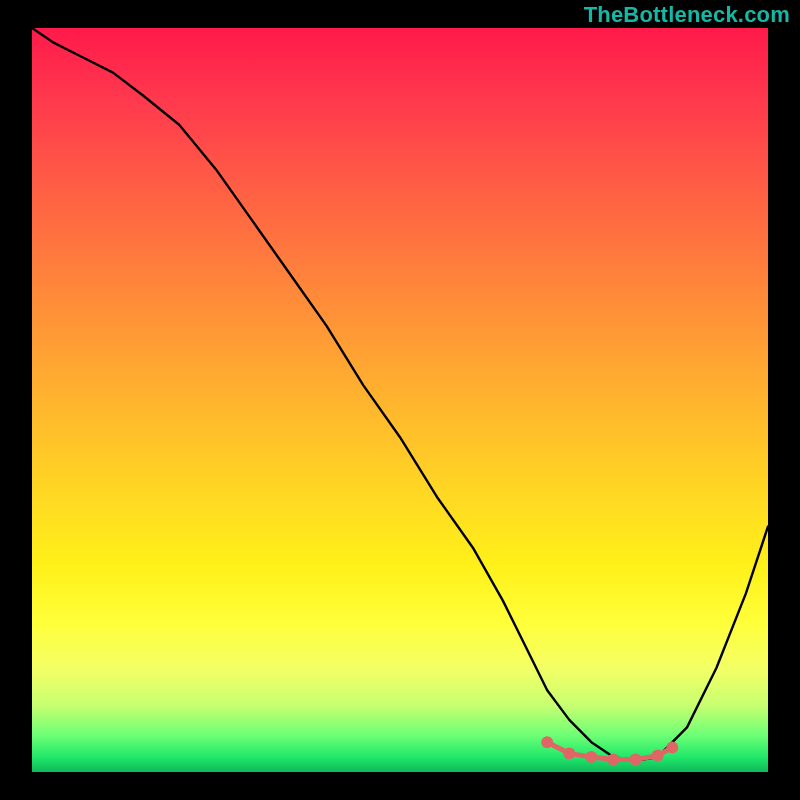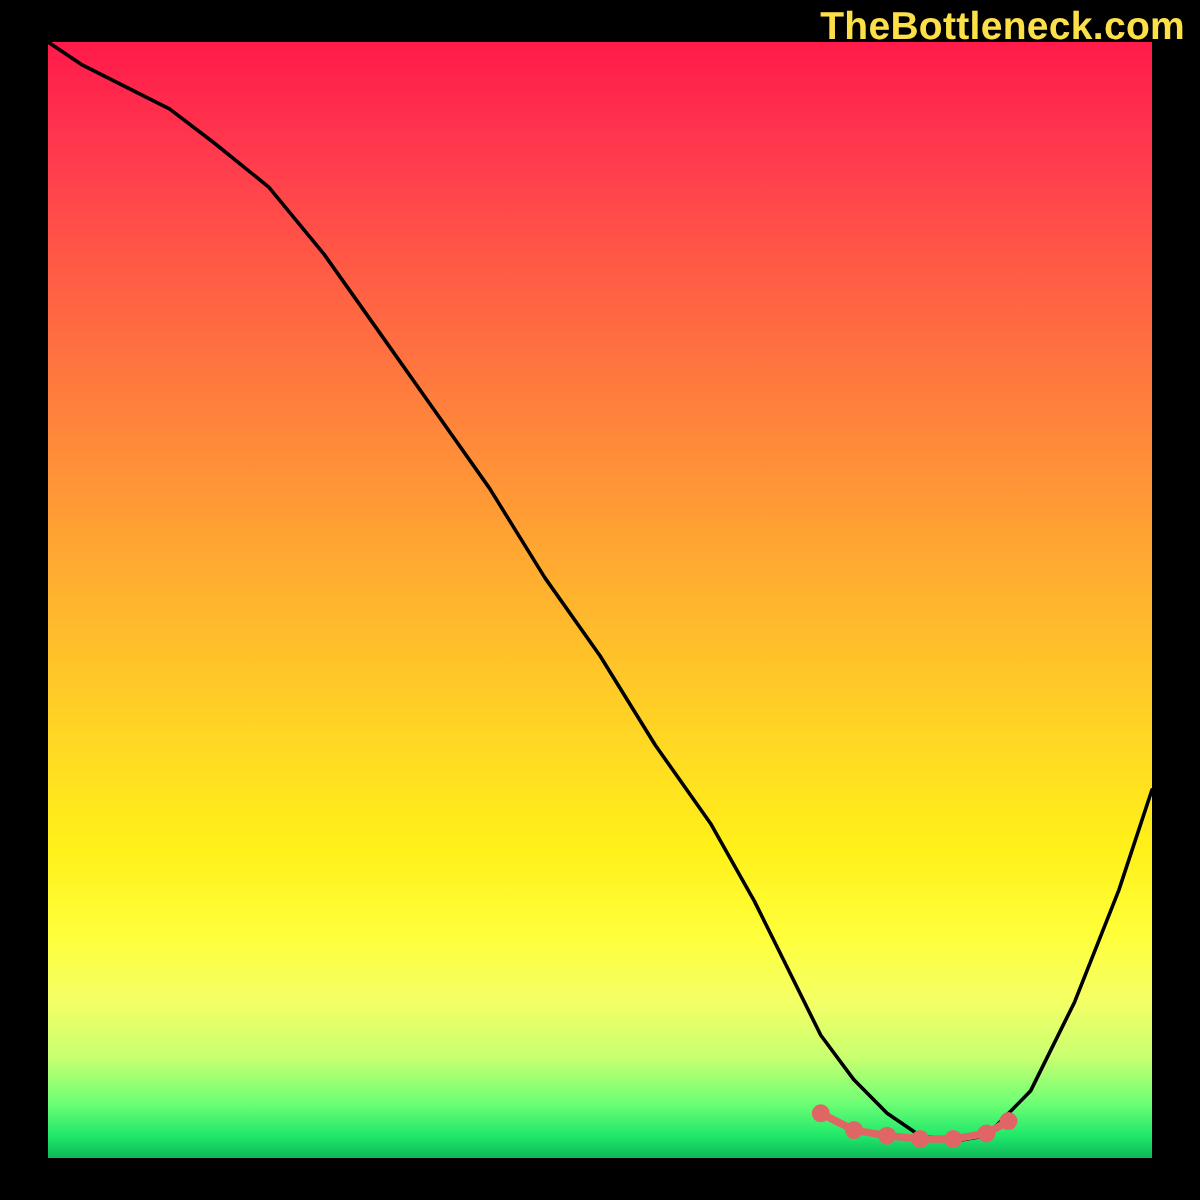--- a/index.html
+++ b/index.html
@@ -14,22 +14,22 @@
   .frame {
     position: relative;
     width: 800px;
     height: 800px;
     background: #000;
   }
   .watermark {
     position: absolute;
     top: 2px;
     right: 10px;
-    color: #fde047;
-    font-size: 26px;
+    color: #14b8a6;
+    font-size: 22px;
     font-weight: bold;
     letter-spacing: 0.2px;
     user-select: none;
   }
   .plot-box {
     position: absolute;
     left: 32px;
     top: 28px;
     width: 736px;
     height: 744px;

